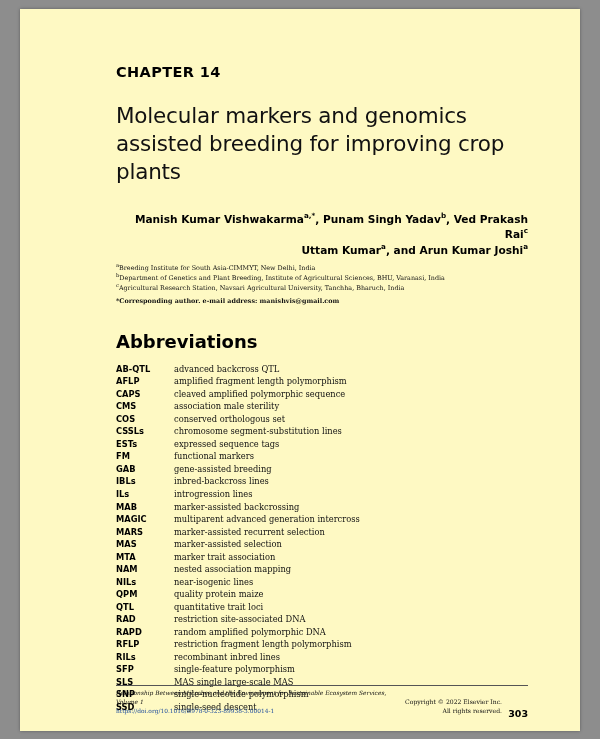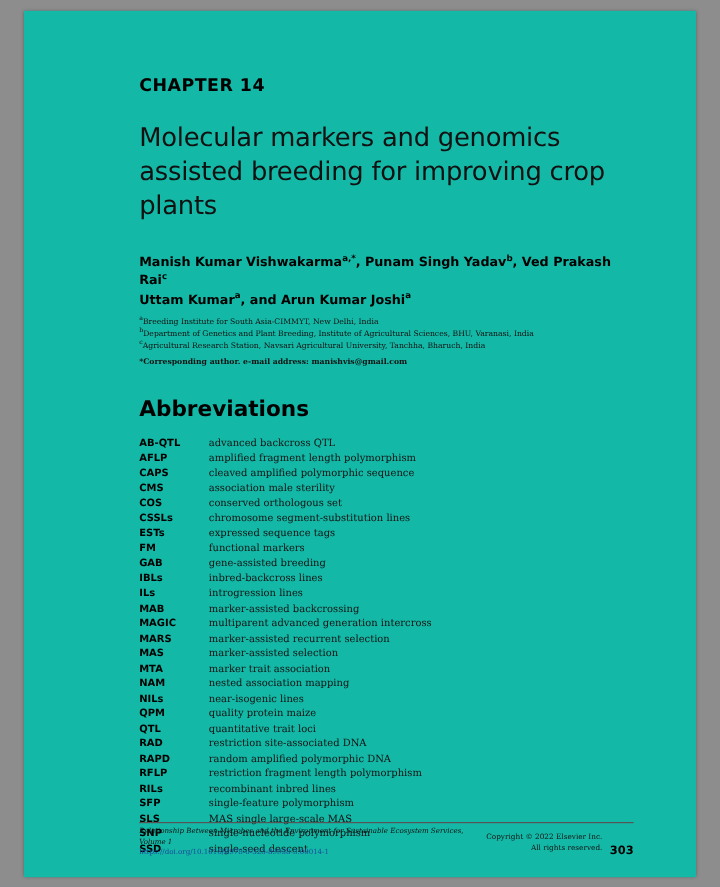--- a/index.html
+++ b/index.html
@@ -8,21 +8,21 @@
     background: #8d8d8d;
     width: 600px;
     height: 739px;
     overflow: hidden;
   }
   .page {
     position: relative;
     width: 560px;
     height: 722px;
     margin: 9px auto 0 auto;
-    background: #14b8a6;
+    background: #fef9c3;
     box-shadow: 0 0 3px rgba(0,0,0,0.35);
     box-sizing: border-box;
     font-family: "DejaVu Sans", sans-serif;
     color: #000;
     overflow: hidden;
   }
   .content {
     position: absolute;
     left: 96px;
     top: 55px;
@@ -45,20 +45,21 @@
     margin: 0 0 26px 0;
     letter-spacing: -0.2px;
   }
   .authors {
     font-family: "DejaVu Sans", sans-serif;
     font-weight: bold;
     font-size: 10.6px;
     line-height: 1.45;
     color: #000;
     margin: 0 0 6px 0;
+    text-align: right;
   }
   .authors sup {
     font-size: 7.2px;
     font-weight: bold;
     vertical-align: super;
     line-height: 0;
   }
   .affiliations {
     font-family: "DejaVu Serif", serif;
     font-size: 6.4px;
@@ -112,21 +113,21 @@
   }
   .footer {
     position: absolute;
     left: 96px;
     top: 676px;
     width: 412px;
     border-top: 0.6px solid #555;
     padding-top: 3px;
     display: flex;
     justify-content: space-between;
-    align-items: center;
+    align-items: flex-end;
   }
   .footer-left {
     font-family: "DejaVu Serif", serif;
     font-size: 5.9px;
     line-height: 1.5;
     color: #111;
     font-style: italic;
   }
   .footer-left .doi {
     color: #1a4a9c;

